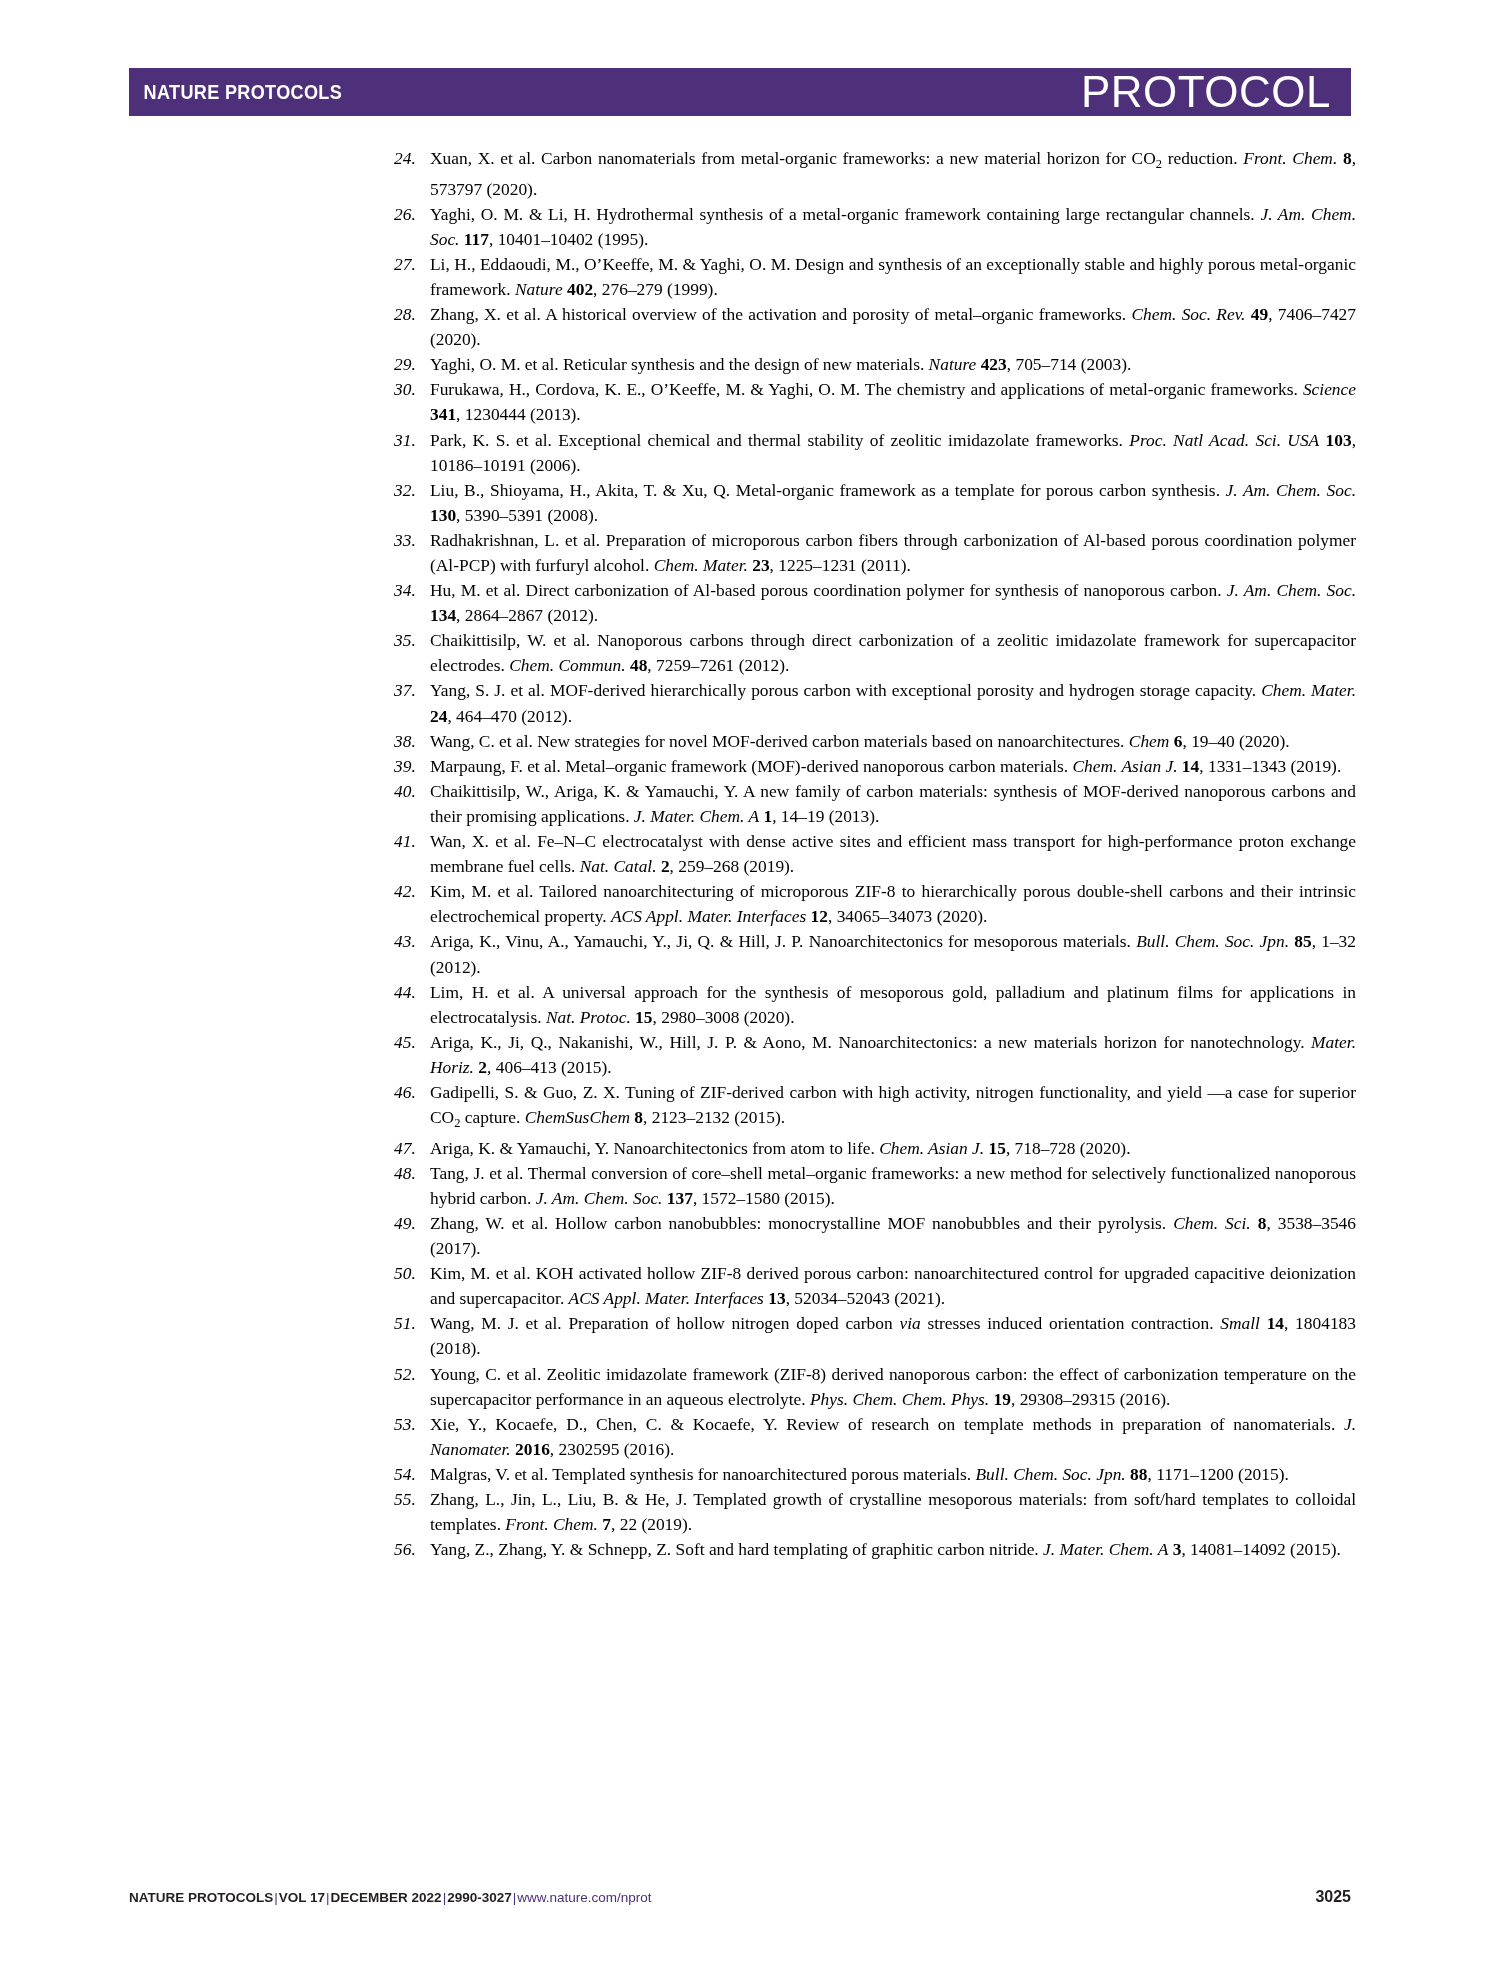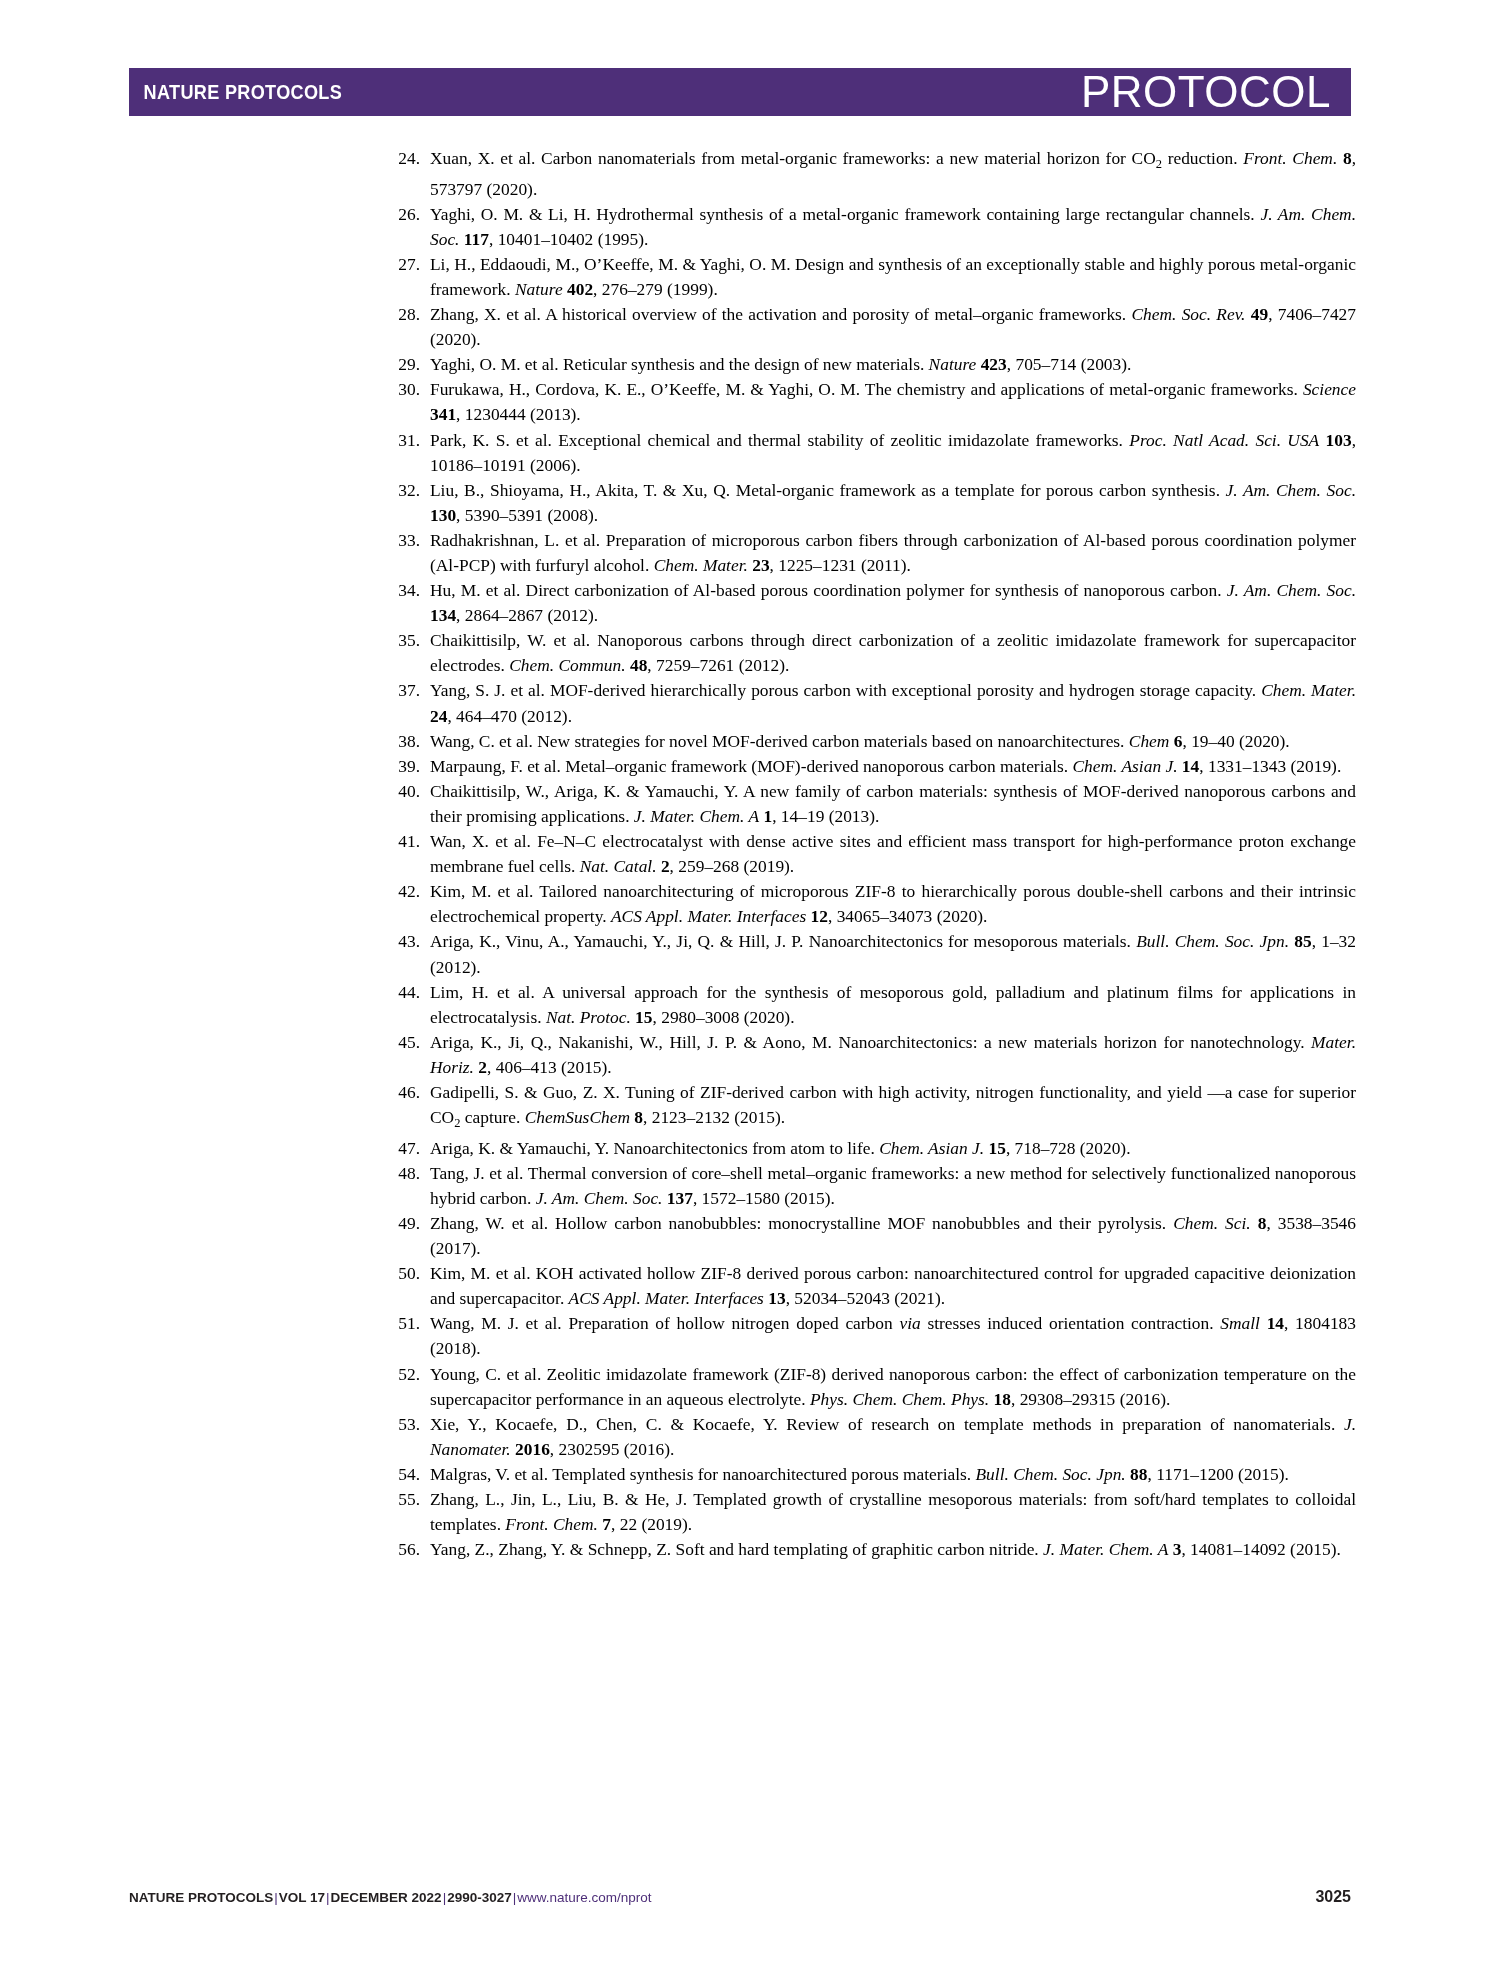--- a/index.html
+++ b/index.html
@@ -60,23 +60,24 @@
   .ref-item {
     display: flex;
     align-items: flex-start;
     font-size: 17.4px;
     line-height: 25.1px;
     margin-bottom: 0;
   }
   .ref-num {
     width: 36px;
     min-width: 36px;
-    text-align: right;
+    text-align: left;
     padding-right: 10px;
     white-space: nowrap;
+    font-style: italic;
   }
   .ref-text {
     flex: 1;
     text-align: justify;
     text-justify: inter-word;
     hyphens: manual;
   }
   .ref-text i { font-style: italic; }
   .ref-text b { font-weight: bold; }
   .ref-text sub { font-size: 0.72em; vertical-align: -0.28em; }
@@ -227,21 +228,21 @@
     <div class="ref-item">
       <span class="ref-num">50.</span>
       <span class="ref-text">Kim, M. et al. KOH activated hollow ZIF-8 derived porous carbon: nanoarchitectured control for upgraded capacitive deionization and supercapacitor. <i>ACS Appl. Mater. Interfaces</i> <b>13</b>, 52034–52043 (2021).</span>
     </div>
     <div class="ref-item">
       <span class="ref-num">51.</span>
       <span class="ref-text">Wang, M. J. et al. Preparation of hollow nitrogen doped carbon <i>via</i> stresses induced orientation contraction. <i>Small</i> <b>14</b>, 1804183 (2018).</span>
     </div>
     <div class="ref-item">
       <span class="ref-num">52.</span>
-      <span class="ref-text">Young, C. et al. Zeolitic imidazolate framework (ZIF-8) derived nanoporous carbon: the effect of carbonization temperature on the supercapacitor performance in an aqueous electrolyte. <i>Phys. Chem. Chem. Phys.</i> <b>18</b>, 29308–29315 (2016).</span>
+      <span class="ref-text">Young, C. et al. Zeolitic imidazolate framework (ZIF-8) derived nanoporous carbon: the effect of carbonization temperature on the supercapacitor performance in an aqueous electrolyte. <i>Phys. Chem. Chem. Phys.</i> <b>19</b>, 29308–29315 (2016).</span>
     </div>
     <div class="ref-item">
       <span class="ref-num">53.</span>
       <span class="ref-text">Xie, Y., Kocaefe, D., Chen, C. &amp; Kocaefe, Y. Review of research on template methods in preparation of nanomaterials. <i>J. Nanomater.</i> <b>2016</b>, 2302595 (2016).</span>
     </div>
     <div class="ref-item">
       <span class="ref-num">54.</span>
       <span class="ref-text">Malgras, V. et al. Templated synthesis for nanoarchitectured porous materials. <i>Bull. Chem. Soc. Jpn.</i> <b>88</b>, 1171–1200 (2015).</span>
     </div>
     <div class="ref-item">

